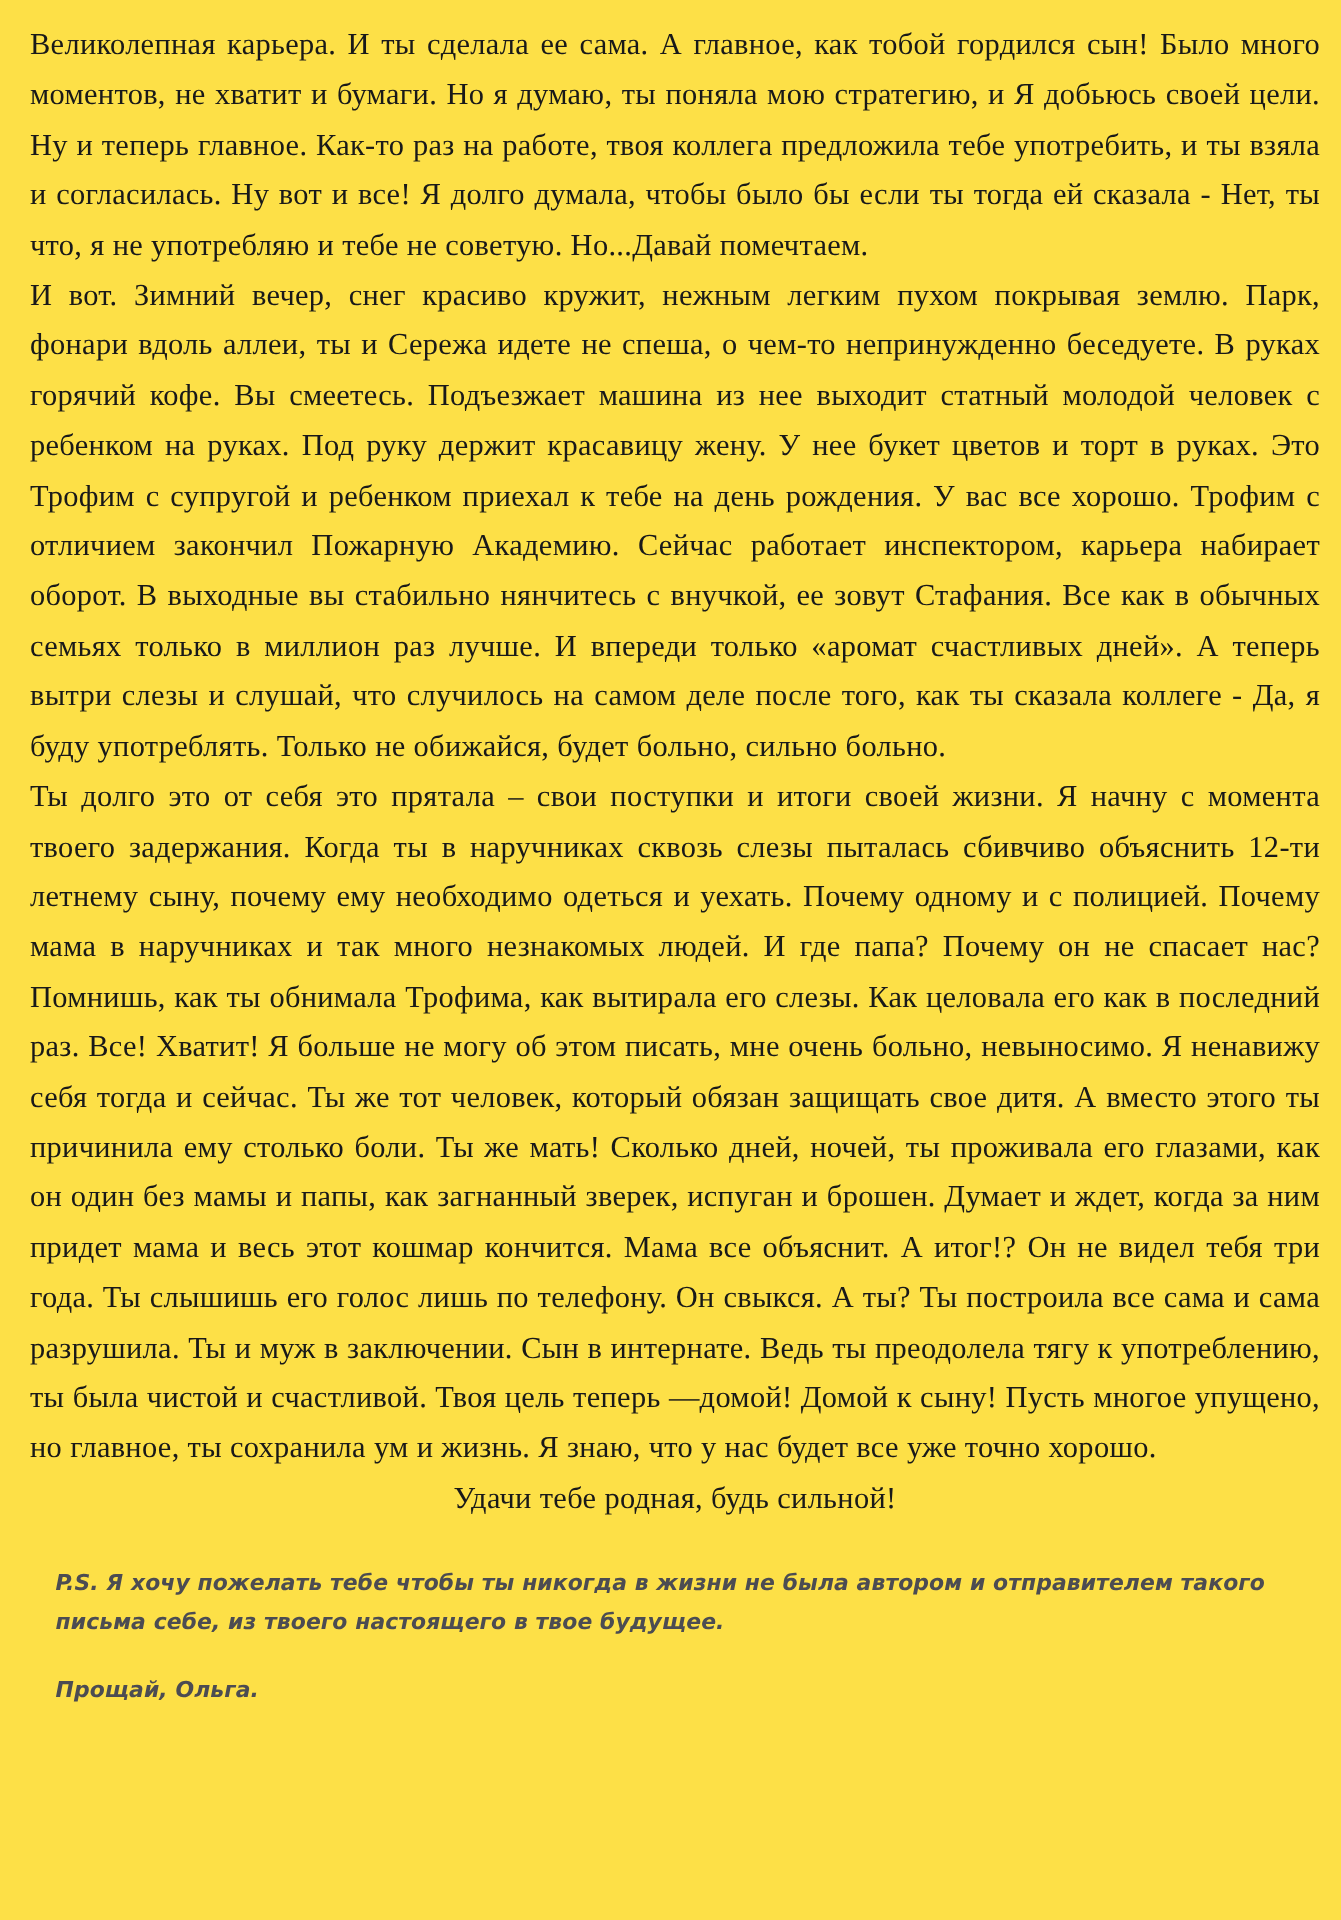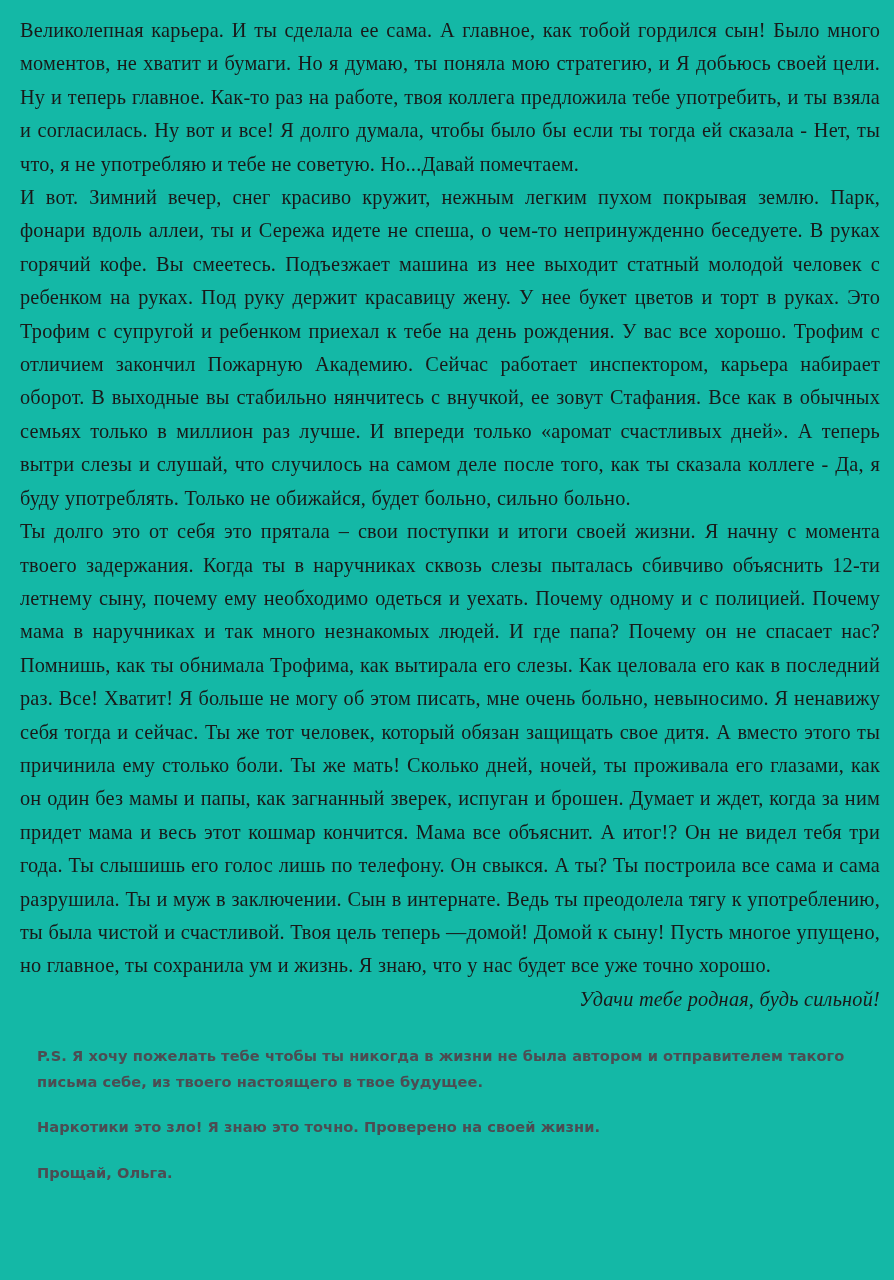--- a/index.html
+++ b/index.html
@@ -4,21 +4,21 @@
 <style>
   html, body {
     margin: 0;
     padding: 0;
     background: #ffffff;
   }
   .page {
     position: relative;
     width: 894px;
     height: 1280px;
-    background: #14b8a6;
+    background: #fde047;
     overflow: hidden;
     box-sizing: border-box;
   }
 
   
   .body-block {
     position: absolute;
     left: 20px;
     top: 14px;
     width: 860px;
@@ -28,33 +28,33 @@
     font-size: 20.3px;
     line-height: 33.4px;
     color: #191919;
     text-align: justify;
     text-justify: inter-word;
     margin: 0 0 0 0;
     letter-spacing: 0.01em;
     word-spacing: 0.005em;
   }
   .para.last-line-left {
-    text-align: right;
-    font-style: italic;
+    text-align: center;
   }
 
   
   .ps-block {
     position: absolute;
     left: 37px;
     top: 1043px;
     width: 815px;
   }
   .ps-para {
     font-family: "DejaVu Sans", "Liberation Sans", sans-serif;
+    font-style: italic;
     font-weight: 600;
     font-size: 14.6px;
     line-height: 25.5px;
     color: #4c4c52;
     margin: 0 0 20px 0;
     letter-spacing: 0.004em;
   }
   .ps-para:last-child {
     margin-bottom: 16px;
   }
@@ -66,17 +66,16 @@
 
   <div class="body-block">
     <p class="para">Великолепная карьера. И ты сделала ее сама. А главное, как тобой гордился сын! Было много моментов, не хватит и бумаги. Но я думаю, ты поняла мою стратегию, и Я добьюсь своей цели. Ну и теперь главное. Как-то раз на работе, твоя коллега предложила тебе употребить, и ты взяла и согласилась. Ну вот и все! Я долго думала, чтобы было бы если ты тогда ей сказала - Нет, ты что, я не употребляю и тебе не советую. Но...Давай помечтаем.</p>
     <p class="para">И вот. Зимний вечер, снег красиво кружит, нежным легким пухом покрывая землю. Парк, фонари вдоль аллеи, ты и Сережа идете не спеша, о чем-то непринужденно беседуете. В руках горячий кофе. Вы смеетесь. Подъезжает машина из нее выходит статный молодой человек с ребенком на руках. Под руку держит красавицу жену. У нее букет цветов и торт в руках. Это Трофим с супругой и ребенком приехал к тебе на день рождения. У вас все хорошо. Трофим с отличием закончил Пожарную Академию. Сейчас работает инспектором, карьера набирает оборот. В выходные вы стабильно нянчитесь с внучкой, ее зовут Стафания. Все как в обычных семьях только в миллион раз лучше. И впереди только «аромат счастливых дней». А теперь вытри слезы и слушай, что случилось на самом деле после того, как ты сказала коллеге - Да, я буду употреблять. Только не обижайся, будет больно, сильно больно.</p>
     <p class="para">Ты долго это от себя это прятала – свои поступки и итоги своей жизни. Я начну с момента твоего задержания. Когда ты в наручниках сквозь слезы пыталась сбивчиво объяснить 12-ти летнему сыну, почему ему необходимо одеться и уехать. Почему одному и с полицией. Почему мама в наручниках и так много незнакомых людей. И где папа? Почему он не спасает нас? Помнишь, как ты обнимала Трофима, как вытирала его слезы. Как целовала его как в последний раз. Все! Хватит! Я больше не могу об этом писать, мне очень больно, невыносимо. Я ненавижу себя тогда и сейчас. Ты же тот человек, который обязан защищать свое дитя. А вместо этого ты причинила ему столько боли. Ты же мать! Сколько дней, ночей, ты проживала его глазами, как он один без мамы и папы, как загнанный зверек, испуган и брошен. Думает и ждет, когда за ним придет мама и весь этот кошмар кончится. Мама все объяснит. А итог!? Он не видел тебя три года. Ты слышишь его голос лишь по телефону. Он свыкся. А ты? Ты построила все сама и сама разрушила. Ты и муж в заключении. Сын в интернате. Ведь ты преодолела тягу к употреблению, ты была чистой и счастливой. Твоя цель теперь —домой! Домой к сыну! Пусть многое упущено, но главное, ты сохранила ум и жизнь. Я знаю, что у нас будет все уже точно хорошо.</p>
     <p class="para last-line-left"> Удачи тебе родная, будь сильной!</p>
   </div>
 
   <div class="ps-block">
     <p class="ps-para">P.S. Я хочу пожелать тебе чтобы ты никогда в жизни не была автором и отправителем такого письма себе,  из твоего настоящего в твое будущее.</p>
-    <p class="ps-para">Наркотики это зло! Я знаю это точно. Проверено на своей жизни.</p>
     <p class="ps-para">Прощай, Ольга.</p>
   </div>
 
 </div>
 
 </body></html>

